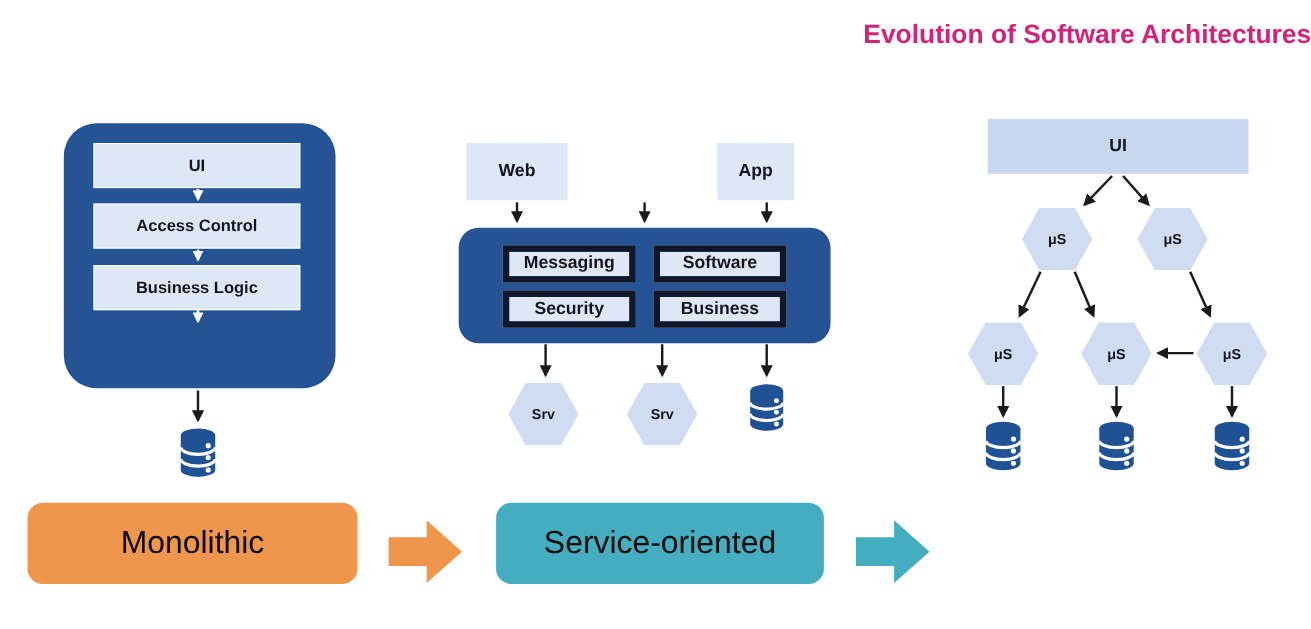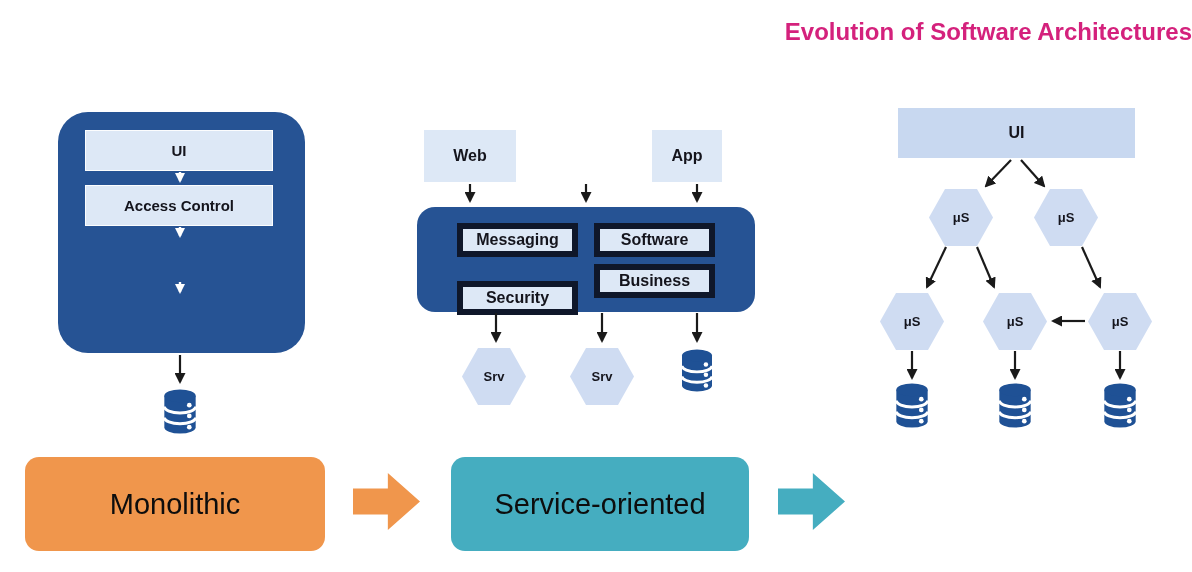--- a/index.html
+++ b/index.html
@@ -20,41 +20,41 @@
   
   .client{position:absolute;top:130px;width:92px;height:52px;background:var(--box-light-blue,#dde8f6);
           display:flex;align-items:center;justify-content:center;font-weight:700;font-size:16px;}
   .client.web{left:424px}.client.mobile{left:540px;width:93px}.client.app{left:652px;width:70px}
   .esb{position:absolute;left:417px;top:207px;width:338px;height:105px;
        background:var(--container-blue,#265394);border-radius:18px;}
   .comp{position:absolute;width:121px;height:34px;box-sizing:border-box;
         background:var(--box-light-blue,#dde8f6);border:6px solid #0f172a;
         display:flex;align-items:center;justify-content:center;font-weight:700;font-size:16px;}
   .comp.c0{left:40px;top:16px}.comp.c1{left:177px;top:16px}
-  .comp.c2{left:40px;top:74px}.comp.c3{left:177px;top:57px}
+  .comp.c2{left:40px;top:57px}.comp.c3{left:177px;top:57px}
 
   
   .uibar{position:absolute;left:898px;top:108px;width:237px;height:50px;
          background:var(--ui-bar-blue,#c8d8f0);display:flex;align-items:center;
          justify-content:center;font-weight:700;font-size:16px;}
   .hex{position:absolute;width:64px;height:57px;background:var(--hexagon-blue,#cfdcf2);
        clip-path:polygon(25% 0,75% 0,100% 50%,75% 100%,25% 100%,0 50%);
        display:flex;align-items:center;justify-content:center;font-weight:700;font-size:13px;}
   .hex.srv1{left:462px;top:348px}.hex.srv2{left:570px;top:348px}
   .hex.m1{left:929px;top:189px}.hex.m2{left:1034px;top:189px}
   .hex.m3{left:880px;top:293px}.hex.m4{left:983px;top:293px}.hex.m5{left:1088px;top:293px}
 
   
   .db{position:absolute;width:38px;height:47px;}
   .db.d-mono{left:161px;top:388px}
   .db.d-soa{left:679px;top:348px;width:36px;height:45px}
   .db.d-m1{left:893px;top:382px}.db.d-m2{left:996px;top:382px}.db.d-m3{left:1101px;top:382px}
 
   
-  .stage{position:absolute;top:457px;height:94px;border-radius:14px;color:#0d0d0d;
+  .stage{position:absolute;top:457px;height:74px;border-radius:14px;color:#0d0d0d;
          display:flex;align-items:center;justify-content:center;font-size:29px;}
   .stage.s1{left:25px;width:300px;background:var(--stage-monolithic,#f0964c)}
   .stage.s2{left:451px;width:298px;background:var(--stage-soa,#45adc0)}
   .stage.s3{left:875px;width:297px;background:var(--stage-microservices,#7095d8)}
   .barrow{position:absolute;top:473px;width:67px;height:57px;
           clip-path:polygon(0 27%,52% 27%,52% 0,100% 50%,52% 100%,52% 73%,0 73%);}
   .barrow.a1{left:353px;background:var(--stage-monolithic,#f0964c)}
   .barrow.a2{left:778px;background:var(--stage-soa,#45adc0)}
 
   
@@ -65,20 +65,21 @@
 </head>
 <body>
 
 <div class="canvas">
 
   <div class="title">Evolution of Software Architectures</div>
 
   <div class="mono">
     <div class="layer l0">UI</div>
     <div class="layer l1">Access Control</div>
+    <div class="layer l2">Business Logic</div>
   </div>
 
   <div class="client web">Web</div>
   <div class="client app">App</div>
 
   <div class="esb">
     <div class="comp c0">Messaging</div>
     <div class="comp c1">Software</div>
     <div class="comp c2">Security</div>
     <div class="comp c3">Business</div>

